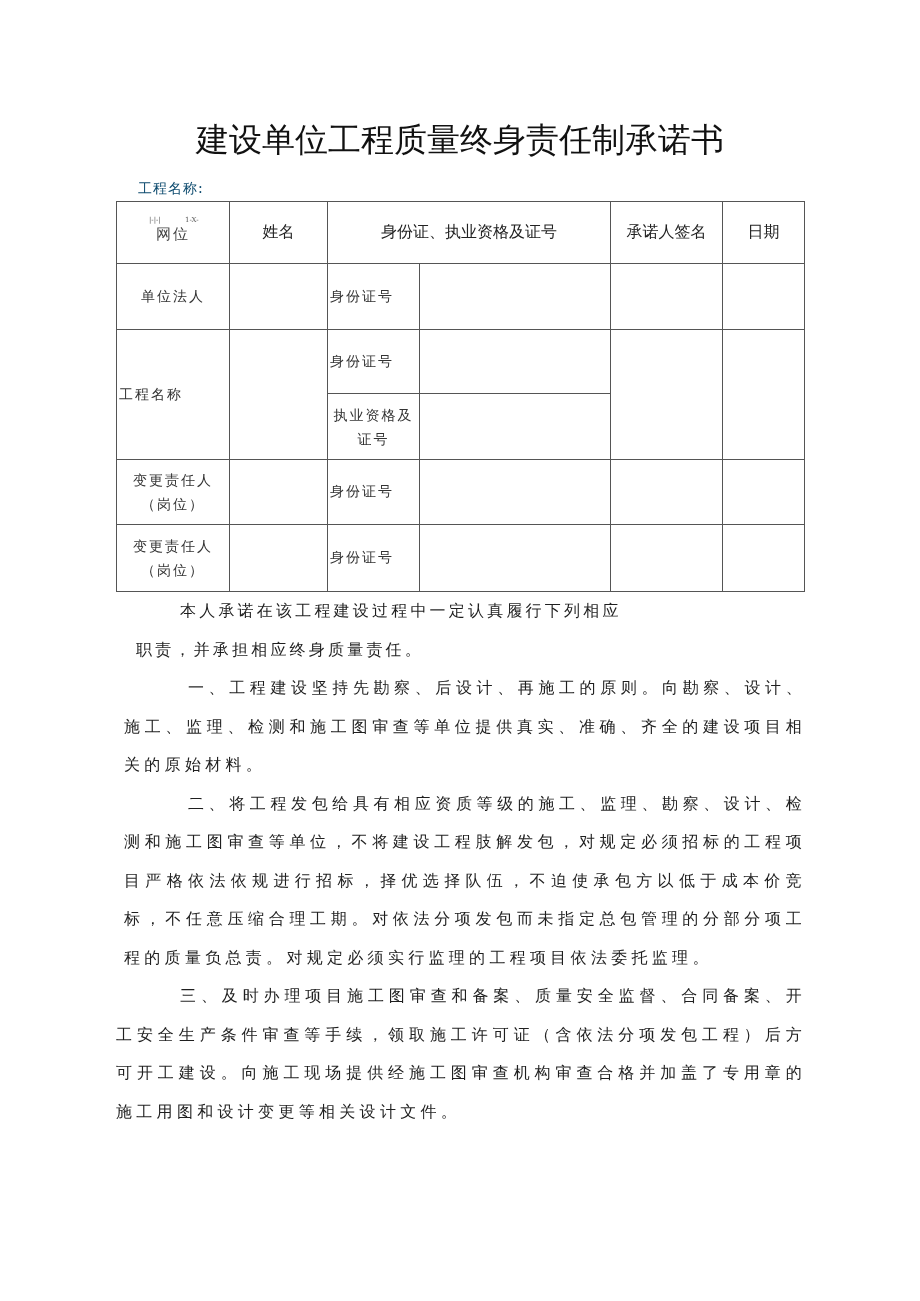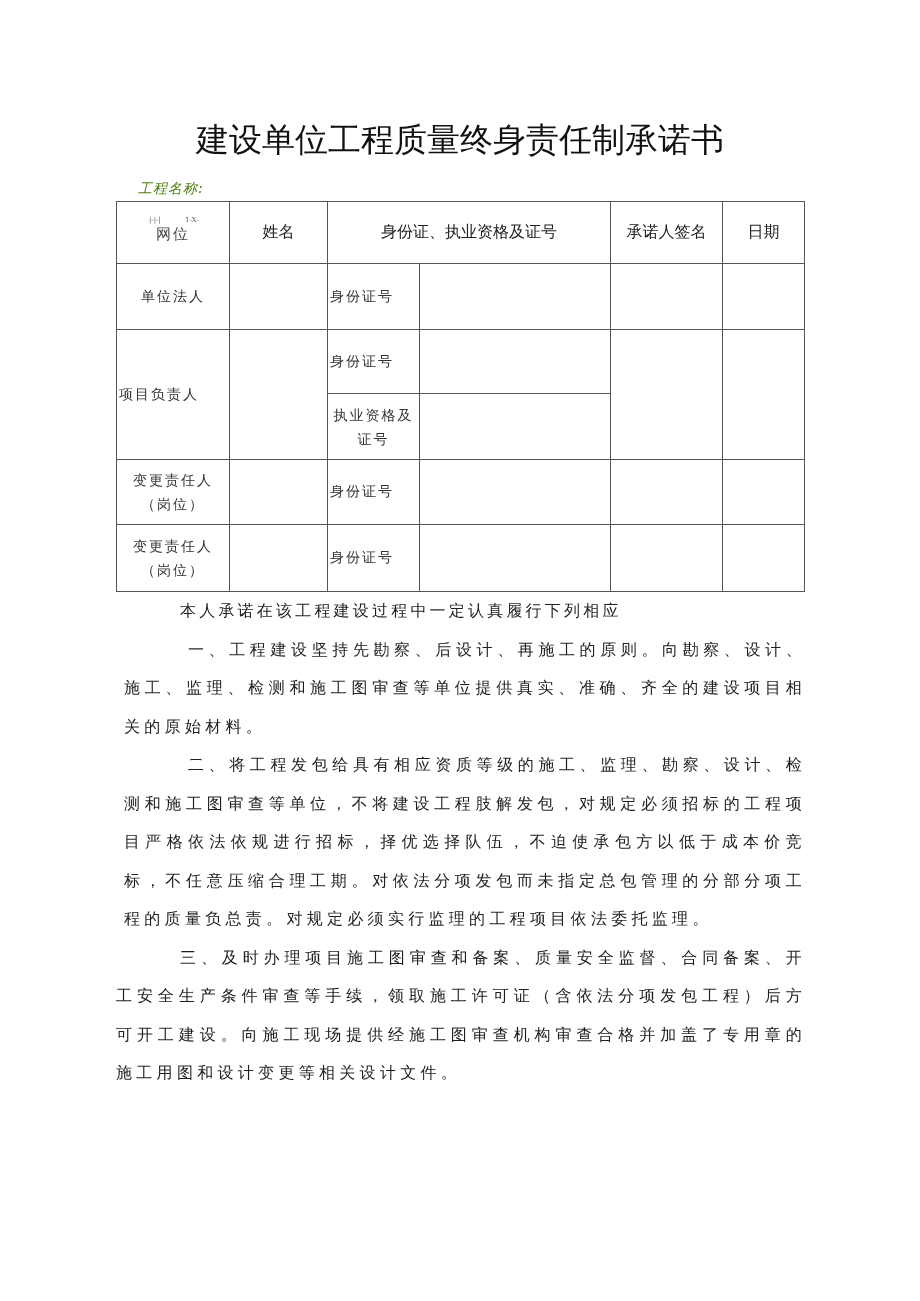--- a/index.html
+++ b/index.html
@@ -25,23 +25,22 @@
       font-size: 33px;
       letter-spacing: 0px;
       color: #111;
       line-height: 44px;
     }
     .project-name {
       position: absolute;
       left: 138px;
       top: 180px;
       font-size: 14px;
-      color: #4d7c0f;
+      color: #0c4a6e;
       letter-spacing: 1px;
-      font-style: italic;
     }
     table.form {
       position: absolute;
       left: 116px;
       top: 201px;
       width: 688px;
       border-collapse: collapse;
       table-layout: fixed;
     }
     table.form td {
@@ -123,21 +122,21 @@
   <tr style="height:66px">
     <td>单位法人</td>
     <td></td>
     <td class="left-label">身份证号</td>
     <td></td>
     <td></td>
     <td></td>
   </tr>
 
   <tr style="height:64px">
-    <td rowspan="2" class="left-label">项目负责人</td>
+    <td rowspan="2" class="left-label">工程名称</td>
     <td rowspan="2"></td>
     <td class="left-label">身份证号</td>
     <td></td>
     <td rowspan="2"></td>
     <td rowspan="2"></td>
   </tr>
   <tr style="height:66px">
     <td class="cell-small"><span style="display:inline-block;width:84px;word-break:break-all;">执业资格及证号</span></td>
     <td></td>
   </tr>
@@ -163,16 +162,17 @@
     <td class="left-label">身份证号</td>
     <td></td>
     <td></td>
     <td></td>
   </tr>
 </tbody>
   </table>
 
 <div class="body-text">
   <p class="indent" style="letter-spacing:3.2px;">本人承诺在该工程建设过程中一定认真履行下列相应</p>
+  <p class="first-line" style="letter-spacing:3.2px;">职责，并承担相应终身质量责任。</p>
   <p class="indent" style="padding-left:8px;">一、工程建设坚持先勘察、后设计、再施工的原则。向勘察、设计、施工、监理、检测和施工图审查等单位提供真实、准确、齐全的建设项目相关的原始材料。</p>
   <p class="indent" style="padding-left:8px;">二、将工程发包给具有相应资质等级的施工、监理、勘察、设计、检测和施工图审查等单位，不将建设工程肢解发包，对规定必须招标的工程项目严格依法依规进行招标，择优选择队伍，不迫使承包方以低于成本价竞标，不任意压缩合理工期。对依法分项发包而未指定总包管理的分部分项工程的质量负总责。对规定必须实行监理的工程项目依法委托监理。</p>
   <p class="indent">三、及时办理项目施工图审查和备案、质量安全监督、合同备案、开工安全生产条件审查等手续，领取施工许可证（含依法分项发包工程）后方可开工建设。向施工现场提供经施工图审查机构审查合格并加盖了专用章的施工用图和设计变更等相关设计文件。</p>
 </div>
 
 </body></html>

